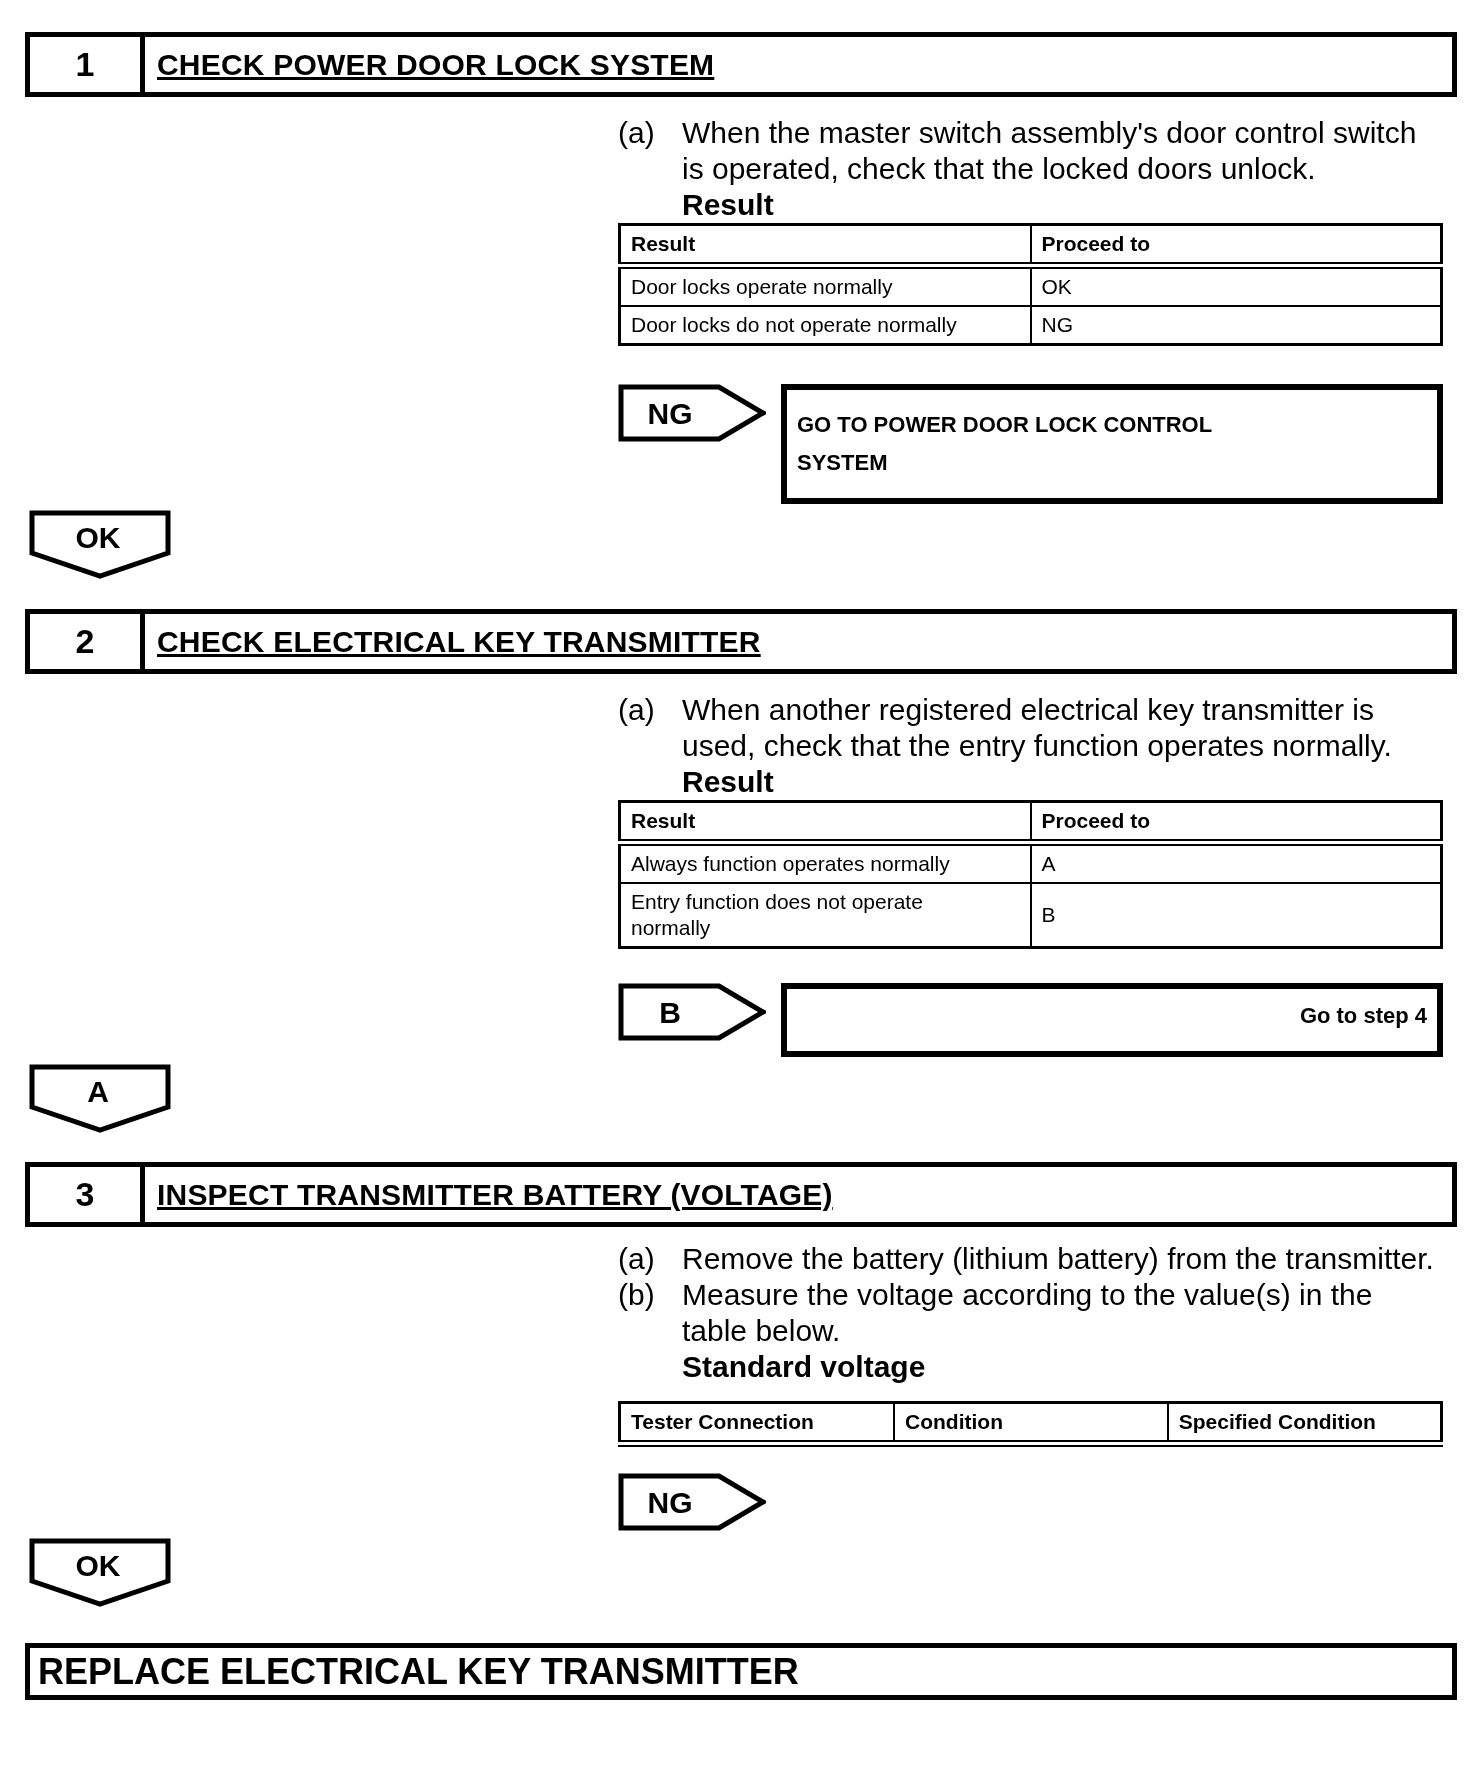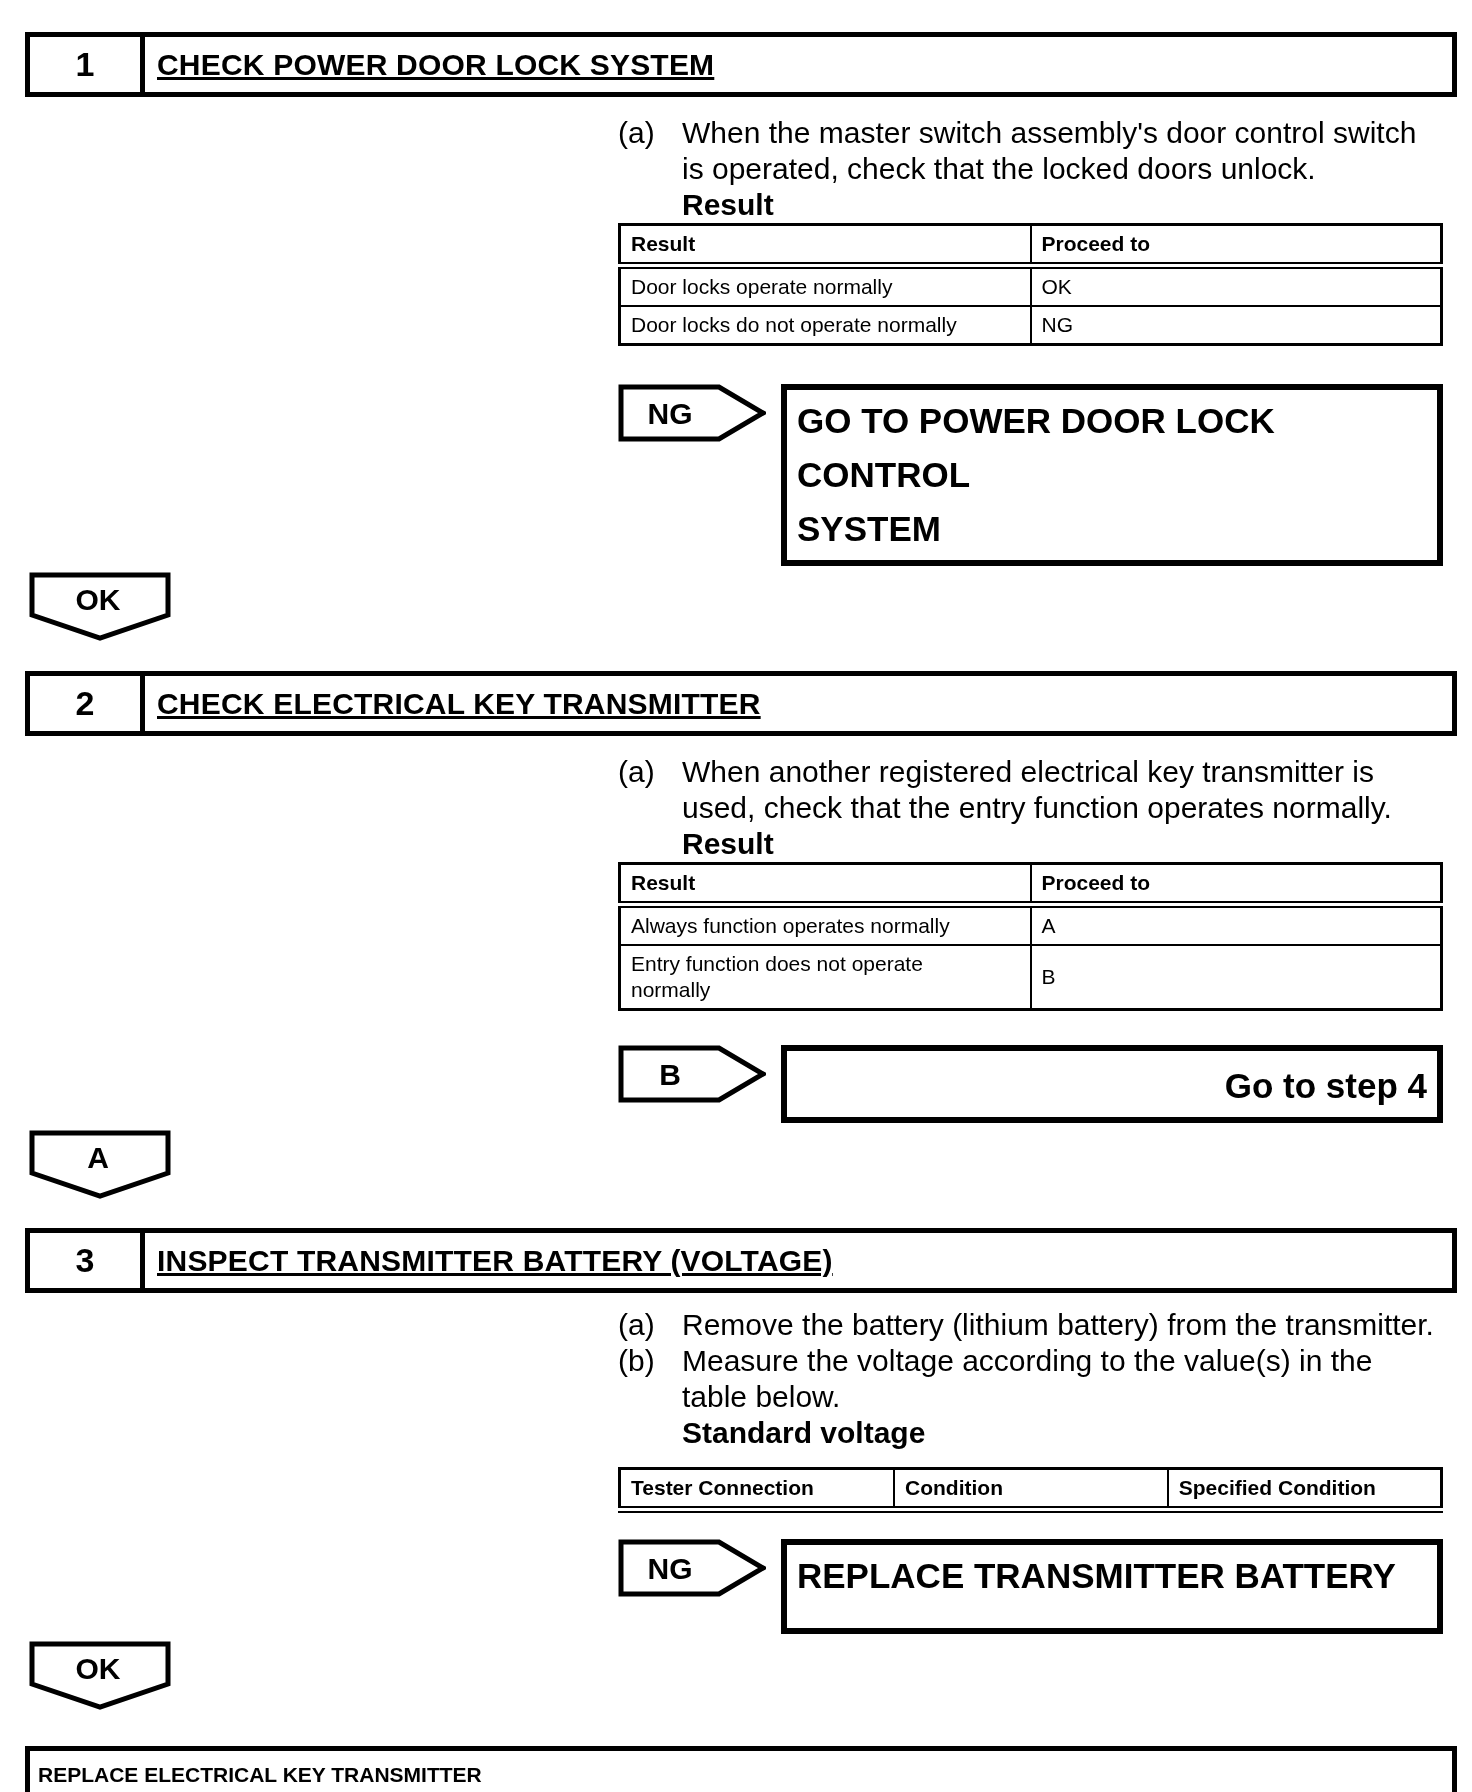--- a/index.html
+++ b/index.html
@@ -24,32 +24,32 @@
 
   
   table{border-collapse:collapse;width:825px;border:3px solid #000;font-size:21px;line-height:26px;table-layout:fixed;}
   th{border:2px solid #000;border-bottom:7px double #000;text-align:left;padding:5px 10px;font-weight:bold;}
   td{border:2px solid #000;text-align:left;padding:5px 10px;white-space:pre-line;vertical-align:middle;}
   .tbl-bold td{font-weight:bold;}
 
   
   .branch-row{display:flex;align-items:flex-start;margin-left:618px;width:825px;gap:15px;}
   .tag-svg{flex:none;display:block;}
-  .action-box{flex:1;border:6px solid #000;font-weight:bold;font-size:35px;line-height:54px;padding:4px 10px;white-space:pre-line;}
+  .action-box{flex:1;border:6px solid #000;font-weight:bold;font-size:22px;line-height:38px;padding:16px 10px;white-space:pre-line;}
   .action-tall{min-height:94px;}
   .action-tall2{min-height:95px;}
   .action-short{min-height:60px;text-align:right;padding-top:8px;}
 
   
   .connector{margin-left:29px;}
   .connector svg{display:block;}
   .svg-label{font-family:"Liberation Sans",sans-serif;font-weight:bold;font-size:30px;}
 
   
-  .final-box{border:5px solid #000;height:57px;display:flex;align-items:center;padding-left:8px;font-weight:bold;font-size:21px;margin-left:25px;width:1432px;}
+  .final-box{border:5px solid #000;height:57px;display:flex;align-items:center;padding-left:8px;font-weight:bold;font-size:36px;margin-left:25px;width:1432px;}
 
   
   .mt-top{margin-top:32px;}
   .mt-para1{margin-top:18px;}
   .mt-arrow1{margin-top:38px;}
   .mt-ok1{margin-top:6px;}
   .mt-step2{margin-top:29px;}
   .mt-para2{margin-top:18px;}
   .mt-arrow2{margin-top:34px;}
   .mt-a{margin-top:7px;}
@@ -198,21 +198,20 @@
       <th>Specified Condition</th>
     </tr>
   </tbody>
     </table>
 
   <div class="branch-row mt-arrow3">
     <svg class="tag-svg" width="148" height="58" viewBox="0 0 148 58">
       <polygon points="3,3 101,3 145,29 101,55 3,55" fill="#fff" stroke="#000" stroke-width="5"></polygon>
       <text class="svg-label" x="52" y="40" text-anchor="middle">NG</text>
     </svg>
-    <div class="action-box action-tall2">REPLACE TRANSMITTER BATTERY</div>
   </div>
 
   <div class="connector mt-ok2">
     <svg width="142" height="70" viewBox="0 0 142 70">
       <polygon points="3,3 139,3 139,43 71,66 3,43" fill="#fff" stroke="#000" stroke-width="5"></polygon>
       <text class="svg-label" x="69" y="38" text-anchor="middle">OK</text>
     </svg>
   </div>
 
   <div class="final-box mt-final">REPLACE ELECTRICAL KEY TRANSMITTER</div>

